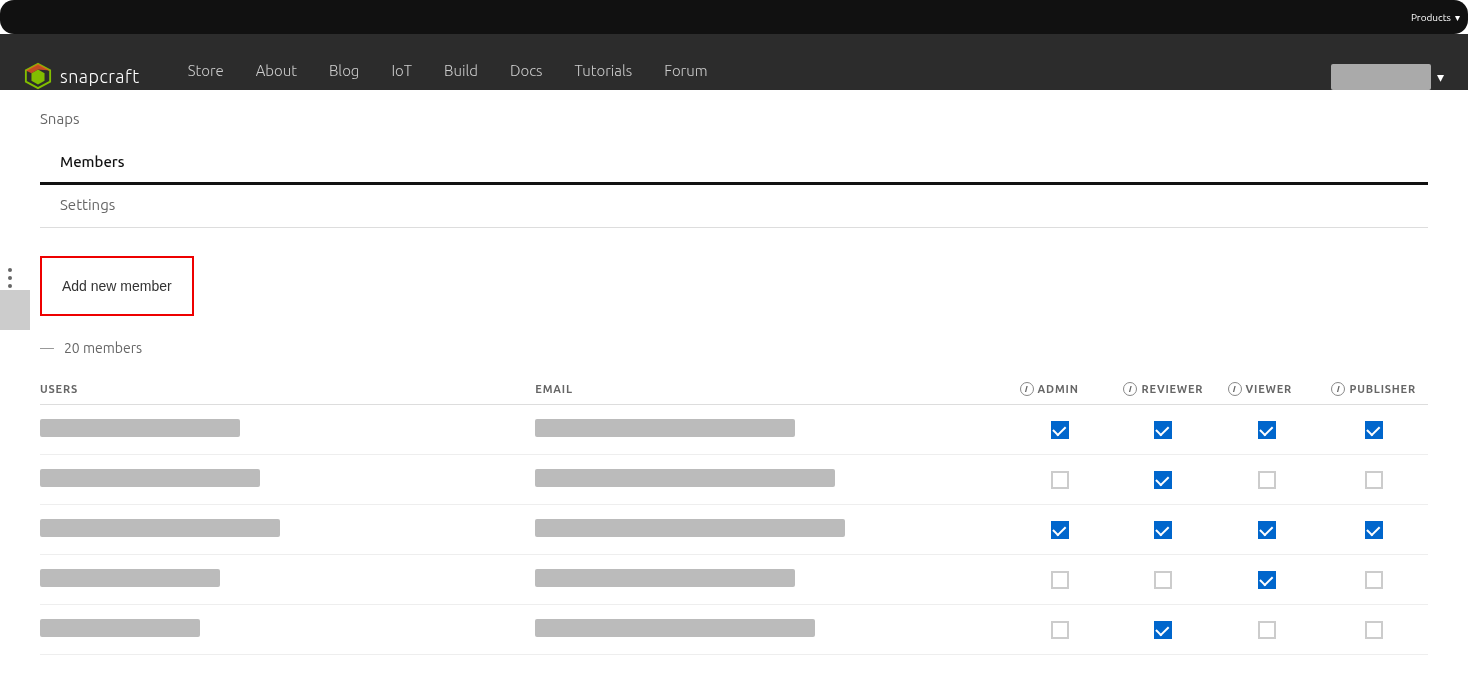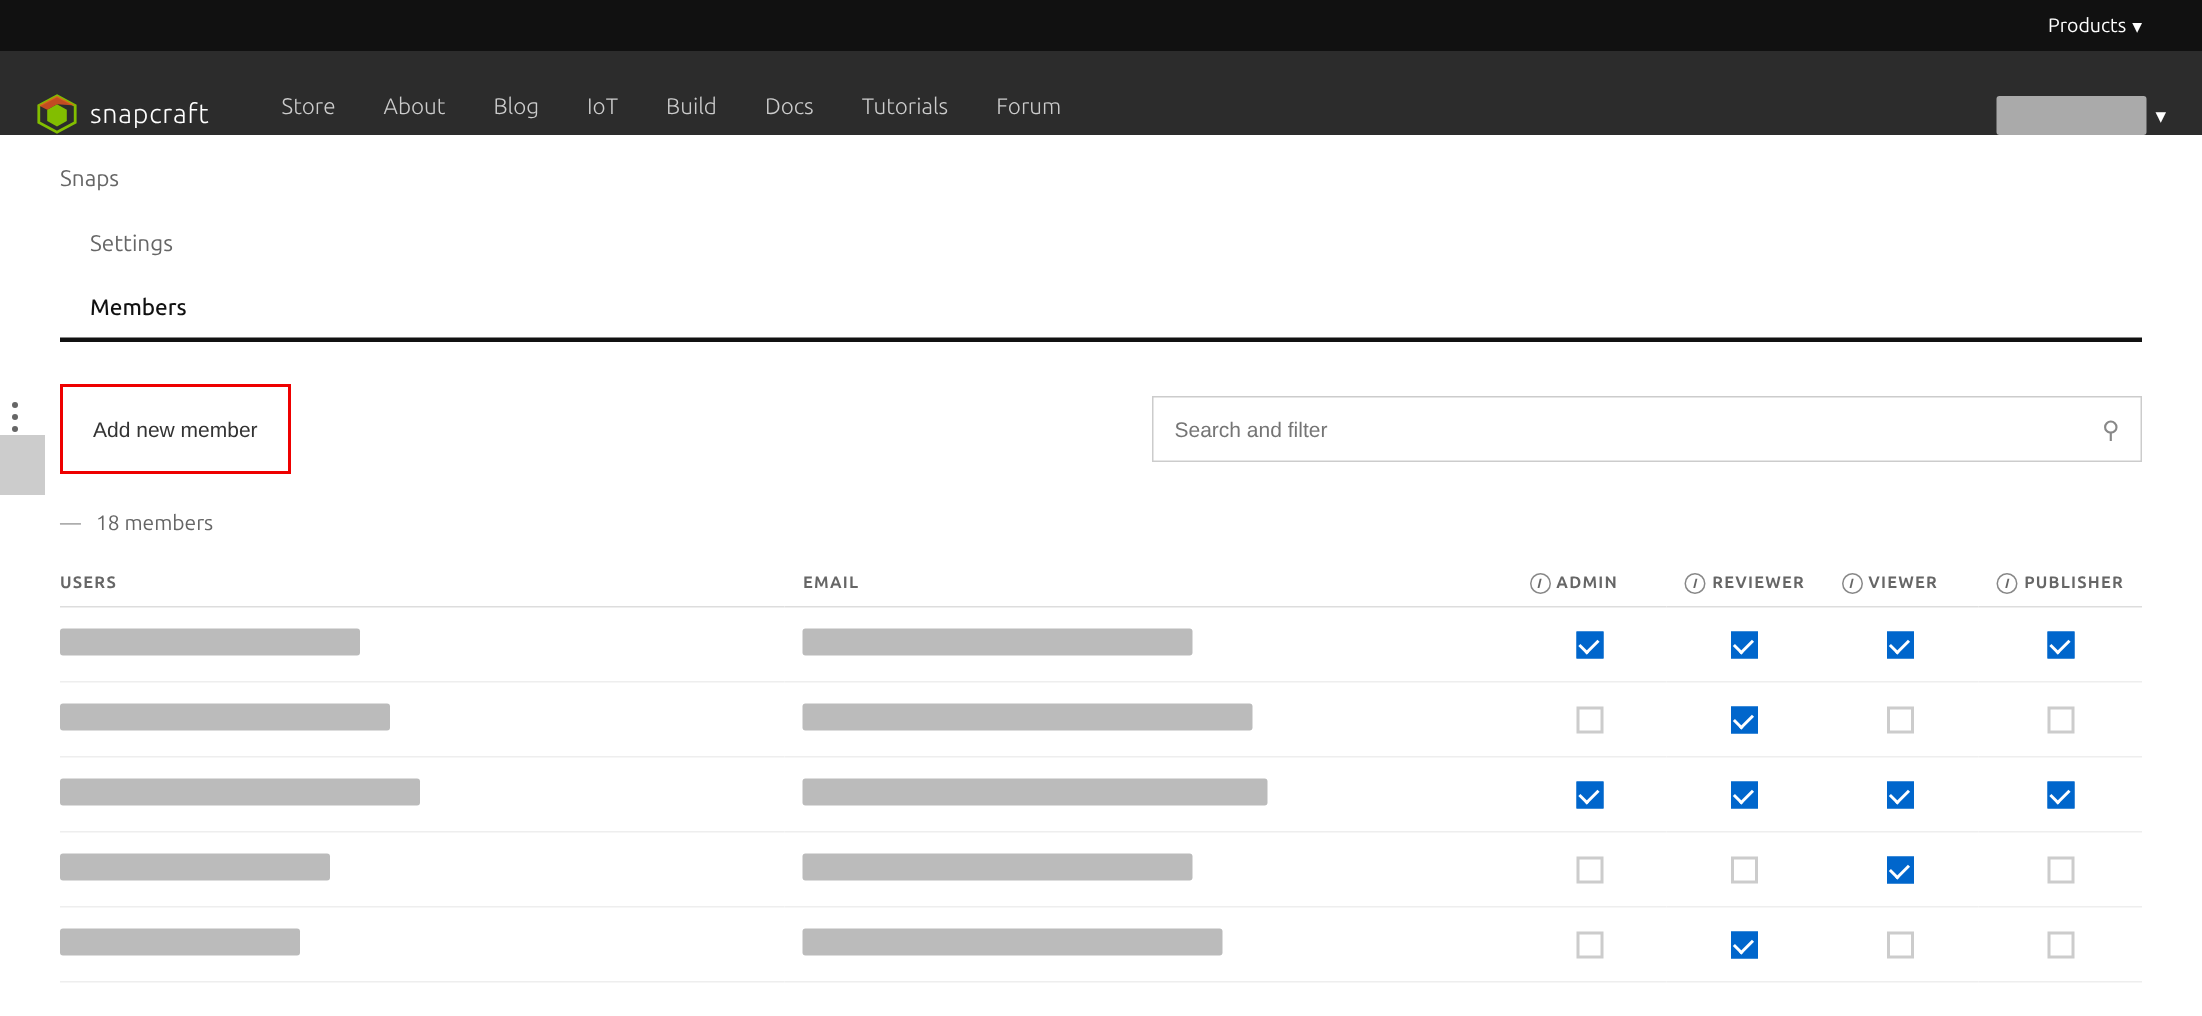--- a/index.html
+++ b/index.html
@@ -5,23 +5,24 @@
     * { box-sizing: border-box; margin: 0; padding: 0; }
     body { font-family: "Ubuntu", "Helvetica Neue", Arial, sans-serif; background: #fff; color: #333; font-size: 14px; }
 
     
     .top-bar {
       background: #111;
       color: #fff;
       display: flex;
       align-items: center;
       justify-content: flex-end;
-      padding: 0 40px;
+      padding: 0 8px;
       height: 34px;
-      font-size: 13px;
+      font-size: 10px;
+      border-radius: 14px;
     }
     .products-menu {
       display: flex;
       align-items: center;
       gap: 4px;
       cursor: pointer;
       color: #fff;
     }
 
     
@@ -306,39 +307,35 @@
   <div class="dot"></div>
   <div class="dot"></div>
   <div class="dot"></div>
 </div>
 <div class="side-bar"></div>
 
 <div class="content">
 
   <div class="tabs">
     <a class="tab">Snaps</a>
+    <a class="tab active">Members</a>
     <a class="tab">Settings</a>
-    <a class="tab active">Members</a>
   </div>
 
   <div class="members-content">
 
     <div class="top-actions">
       <button class="add-member-btn">
         <span>Add new member</span>
       </button>
-      <div class="search-box">
-        <input class="search-input" type="text" placeholder="Search and filter" style="">
-        <span class="search-icon">⚲</span>
-      </div>
     </div>
 
     <div class="members-count">
       <span class="dash">—</span>
-      <span>18 members</span>
+      <span>20 members</span>
     </div>
 
     <table class="members-table">
       <thead>
         <tr>
           <th class="col-users">
             <span>USERS</span>
           </th>
           <th class="col-email">
             <span>EMAIL</span>

